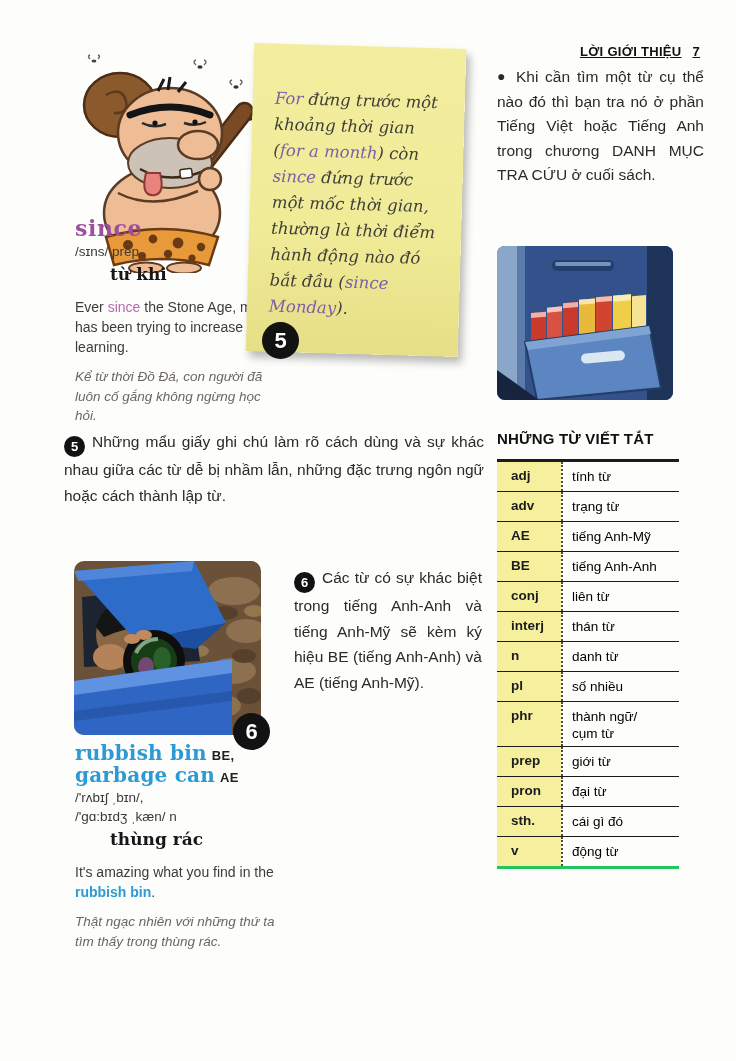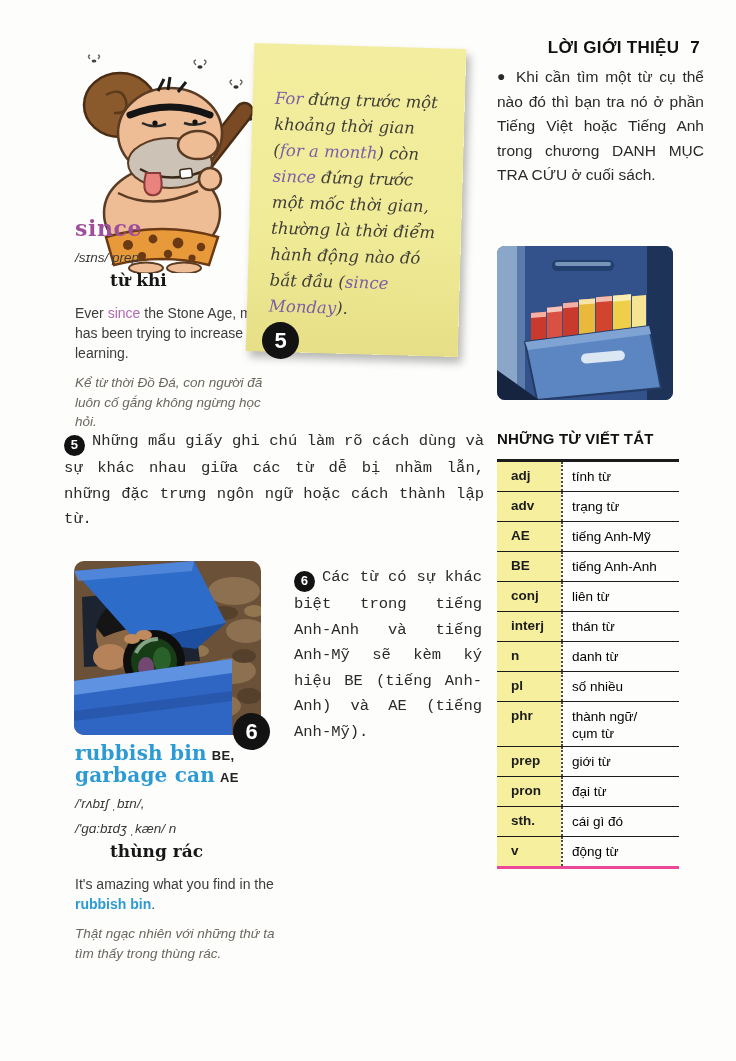--- a/index.html
+++ b/index.html
@@ -3,32 +3,32 @@
 <meta charset="utf-8">
 <style>
   html,body{margin:0;padding:0;background:#ffffff;}
   .page{
     position:relative;width:736px;height:1061px;margin:0 auto;
     background:#fdfdfb;overflow:hidden;
     font-family:"Liberation Sans",sans-serif;color:#222;
   }
 
   
-  .header{position:absolute;top:38px;right:36px;font-weight:bold;font-size:17px;color:#101010;letter-spacing:.3px;}
+  .header{position:absolute;top:44px;right:36px;font-weight:bold;font-size:13px;color:#101010;letter-spacing:.3px;text-decoration:underline;}
   .header .pagenum{margin-left:11px;}
 
   
   .caveman{position:absolute;left:58px;top:53px;width:206px;height:220px;}
 
   
   .entry{position:absolute;}
   #since-entry{left:75px;top:216px;width:195px;}
   .hw{font-family:"DejaVu Serif",serif;font-weight:bold;}
   #since-entry .hw{font-size:22px;color:#9e4f9c;letter-spacing:.6px;line-height:24px;}
-  .phon{font-size:13.5px;color:#3a3a3a;font-style:italic;margin-top:10px;}
+  .phon{font-size:13.5px;color:#3a3a3a;margin-top:4px;}
   .meaning{font-family:"DejaVu Serif",serif;font-weight:bold;font-size:17px;color:#171717;margin-top:5px;margin-left:35px;}
   .example{font-size:14px;line-height:20px;color:#3c3c3c;margin-top:13px;}
   #since-entry .kw{color:#b36ab0;}
   .translation{font-size:13.5px;line-height:19.5px;color:#6b675f;font-style:italic;margin-top:10px;}
 
   
   .sticky{
     position:absolute;left:250px;top:46px;width:212px;height:308px;
     background:linear-gradient(180deg,#f3ee9f 0%,#f0eb97 60%,#e6df87 100%);
     transform:rotate(1.6deg);
@@ -55,27 +55,27 @@
   .intro{position:absolute;left:497px;top:65px;width:207px;font-size:15.5px;line-height:24.5px;text-align:justify;color:#2a2a2a;}
   .intro .bullet{font-size:14px;margin-right:8px;position:relative;top:-1px;}
 
   
   .photo{position:absolute;overflow:hidden;}
   #cabinet-photo{left:497px;top:246px;width:176px;height:154px;border-radius:8px;}
   #bin-photo{left:74px;top:561px;width:187px;height:174px;border-radius:10px;}
   .photo svg{display:block;width:100%;height:100%;}
 
   
-  .note-para{position:absolute;font-size:15.5px;line-height:25.5px;text-align:justify;color:#2a2a2a;font-family:Liberation Mono, monospace;}
+  .note-para{position:absolute;font-size:15.5px;line-height:25.5px;text-align:justify;color:#2a2a2a;}
   #note5{left:64px;top:429px;width:420px;}
   #note6{left:294px;top:565px;width:188px;}
 
   
   .abbr-title{position:absolute;left:497px;top:430px;font-weight:bold;font-size:15px;color:#101010;letter-spacing:.2px;}
-  .abbr-table{position:absolute;left:497px;top:459px;width:182px;border-top:3px solid #1b1b1b;border-bottom:3px solid #ec4899;}
+  .abbr-table{position:absolute;left:497px;top:459px;width:182px;border-top:3px solid #1b1b1b;border-bottom:3px solid #22c55e;}
   .trow{display:flex;border-bottom:1.6px solid #1b1b1b;min-height:29px;}
   .trow:last-child{border-bottom:none;}
   .abbr{width:64px;background:#f6ef9e;font-weight:bold;font-size:13.5px;padding:6px 0 4px 14px;box-sizing:border-box;color:#1c1c1c;}
   .mean{flex:1;border-left:2px dotted #4a4a4a;font-size:13.5px;line-height:17px;padding:6px 4px 4px 9px;white-space:pre-line;color:#000000;}
 
   
   #rubbish-entry{left:75px;top:742px;width:205px;}
   #rubbish-entry .hw{font-size:20px;color:#2c9ad4;line-height:22px;letter-spacing:.2px;}
   .hw-label{font-size:13px;font-weight:bold;color:#222;margin-left:5px;letter-spacing:.4px;}
   #rubbish-entry .kw{color:#2c9ad4;font-weight:bold;}

